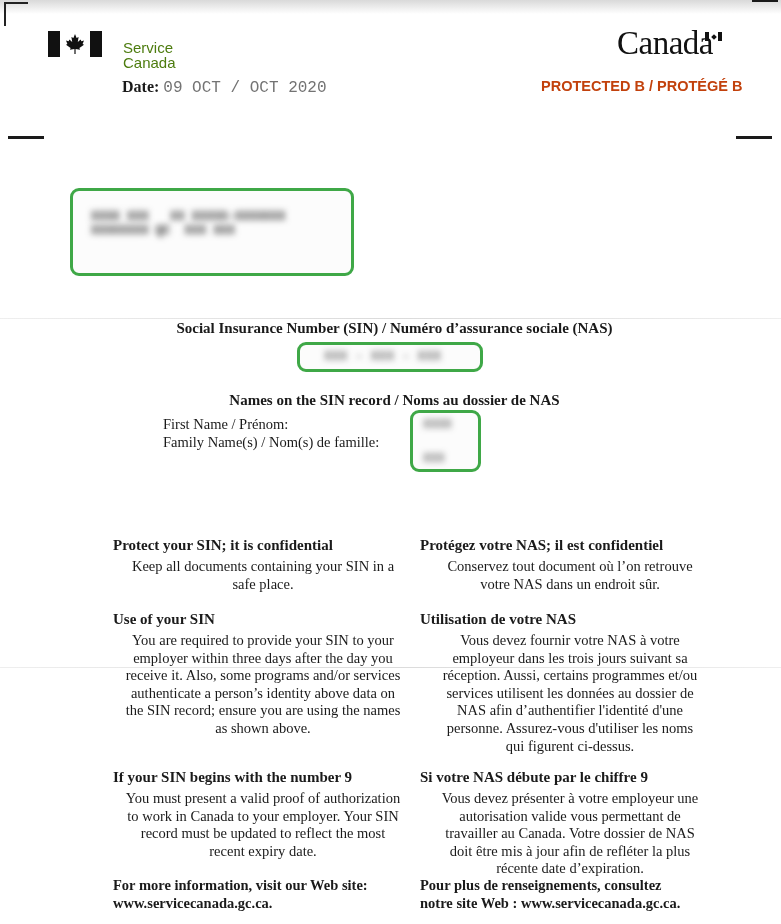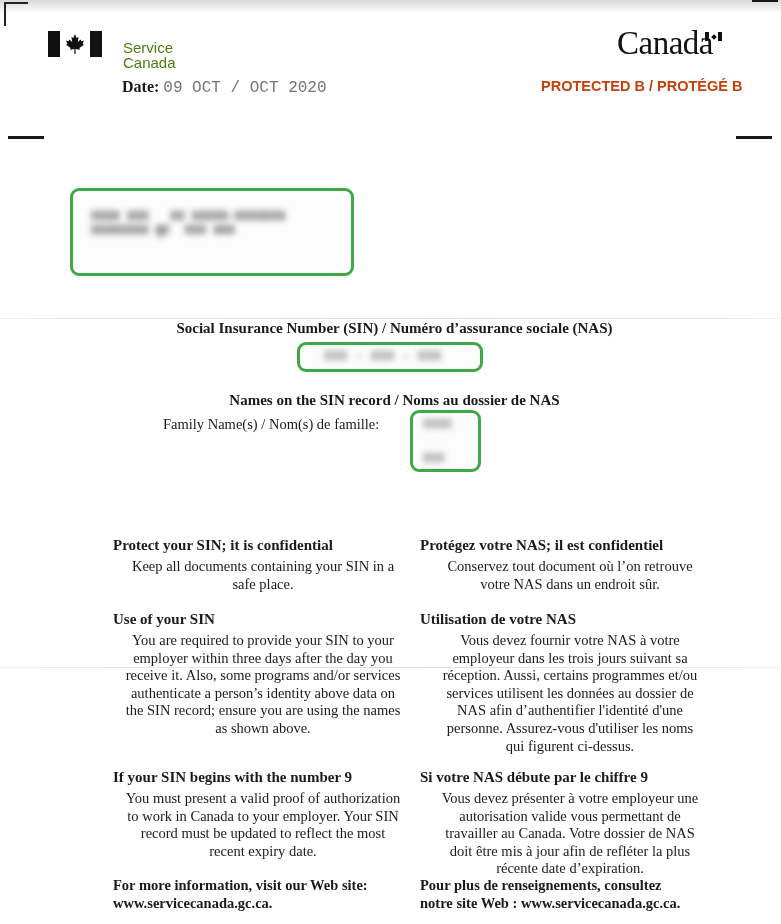--- a/index.html
+++ b/index.html
@@ -117,20 +117,21 @@
   <div class="blur-text" style="left:18px; top:34px;">XXXXXXXX QC  XXX XXX</div>
 </div>
 
 <div class="center-heading" style="top:320px">Social Insurance Number (SIN) / Numéro d’assurance sociale (NAS)</div>
 <div class="redact-box" style="left:297px; top:342px; width:180px; height:24px;">
   <div class="blur-text" style="left:24px; top:5px; font-weight:normal; font-size:13px;">XXX - XXX - XXX</div>
 </div>
 
 <div class="center-heading" style="top:392px">Names on the SIN record / Noms au dossier de NAS</div>
 <div class="names-labels">
+  <div>First Name / Prénom:</div>
   <div>Family Name(s) / Nom(s) de famille:</div>
 </div>
 <div class="redact-box" style="left:410px; top:410px; width:65px; height:56px;">
   <div class="blur-text" style="left:10px; top:6px; font-weight:normal;">XXXX</div>
   <div class="blur-text" style="left:10px; top:40px; font-weight:normal;">XXX</div>
 </div>
 
 <div class="col" style="left:113px; top:520px;">
   <div class="section" style="top:0">
     <h3>Protect your SIN; it is confidential</h3>

